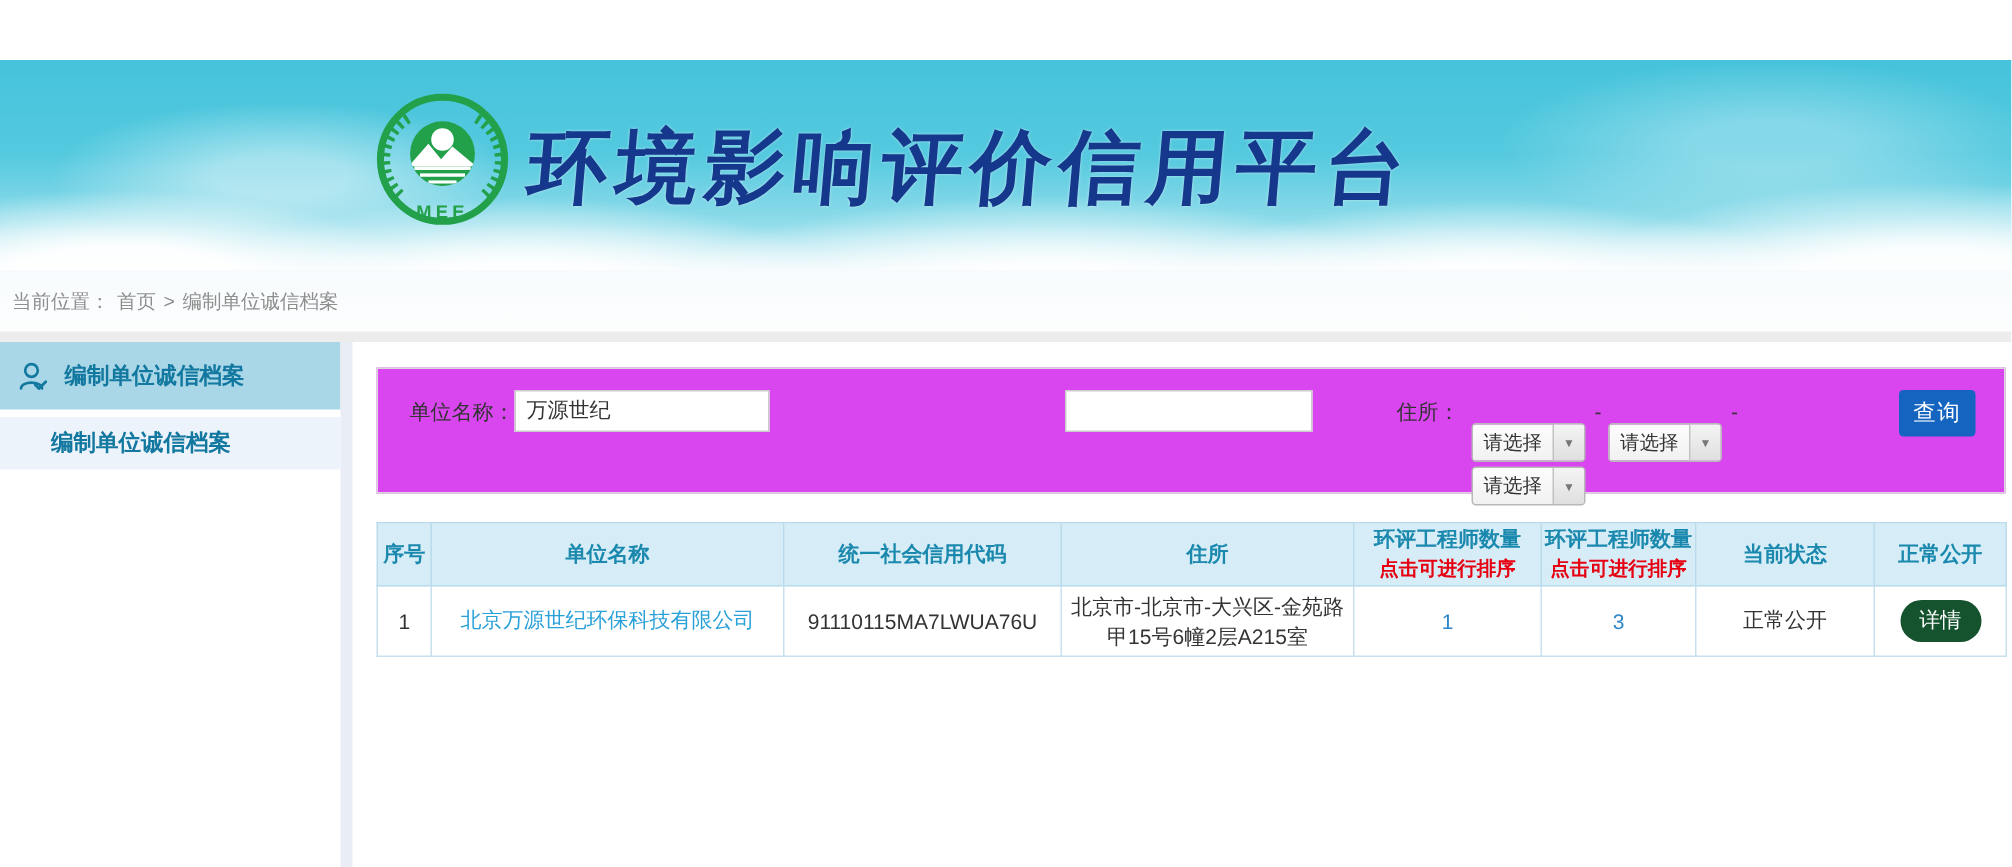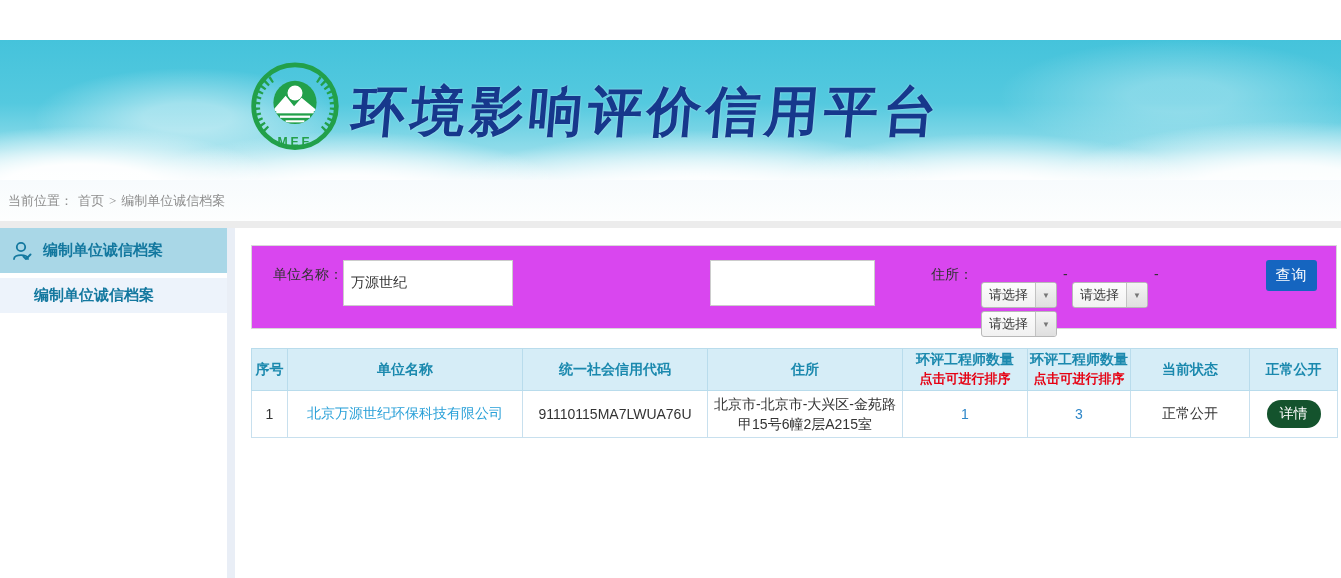--- a/index.html
+++ b/index.html
@@ -29,21 +29,21 @@
     white-space:nowrap;
   }
 
   
   .breadcrumb-bar{
     width:100%; height:41px; background:linear-gradient(180deg,#f7fbfd,#fdfefe);
     display:flex; align-items:center; padding-left:8px;
     font-size:13px; color:#8e8e8e;
   }
   .breadcrumb-bar a{ color:#8e8e8e; text-decoration:none; }
-  .breadcrumb-bar span, .breadcrumb-bar a { margin-right:5px;font-family:Liberation Serif, serif; }
+  .breadcrumb-bar span, .breadcrumb-bar a { margin-right:5px; }
   .gray-divider{ width:100%; height:7px; background:#ececec; }
 
   
   .layout{ display:flex; width:100%; height:390px; }
   .sidebar{ width:228px; background:#fff; }
   .sidebar-group{
     height:45px; background:#a9d7e7; display:flex; align-items:center;
     padding-left:10px; cursor:pointer;
   }
   .sidebar-group .ico{ width:24px; height:24px; margin-right:9px; flex:0 0 auto; }
@@ -55,21 +55,21 @@
   .side-strip{ width:8px; background:#e9eef6; }
   .main{ flex:1; padding:17px 3px 0 16px; }
 
   
   .search-panel{
     position:relative; width:1086px; height:84px;
     background:#d946ef; border:1px solid #d8d8d8;
   }
   .f-label{ position:absolute; top:14px; height:28px; line-height:28px;
     font-size:14px; color:#333; text-align:right; white-space:nowrap; }
-  .f-input{ position:absolute; top:14px; height:46px; border:1px solid #ccc;
+  .f-input{ position:absolute; top:14px; height:28px; border:1px solid #ccc;
     font-size:14px; color:#333; padding:0 7px; outline:none;
     font-family:Liberation Mono, monospace; }
   .sel{ position:absolute; height:26px; width:76px; border:1px solid #b8b8b8;
     border-radius:3px; background:linear-gradient(180deg,#fdfdfd,#f1f1f1);
     display:flex; align-items:center; cursor:pointer; overflow:hidden;margin-top:21px; }
   .sel .sel-txt{ flex:1; font-size:13px; color:#333; padding-left:7px; }
   .sel .sel-arrow{ width:21px; height:100%; border-left:1px solid #c2c2c2;
     background:linear-gradient(180deg,#f4f4f4,#dfdfdf);
     display:flex; align-items:center; justify-content:center;
     font-size:8px; color:#777; }

